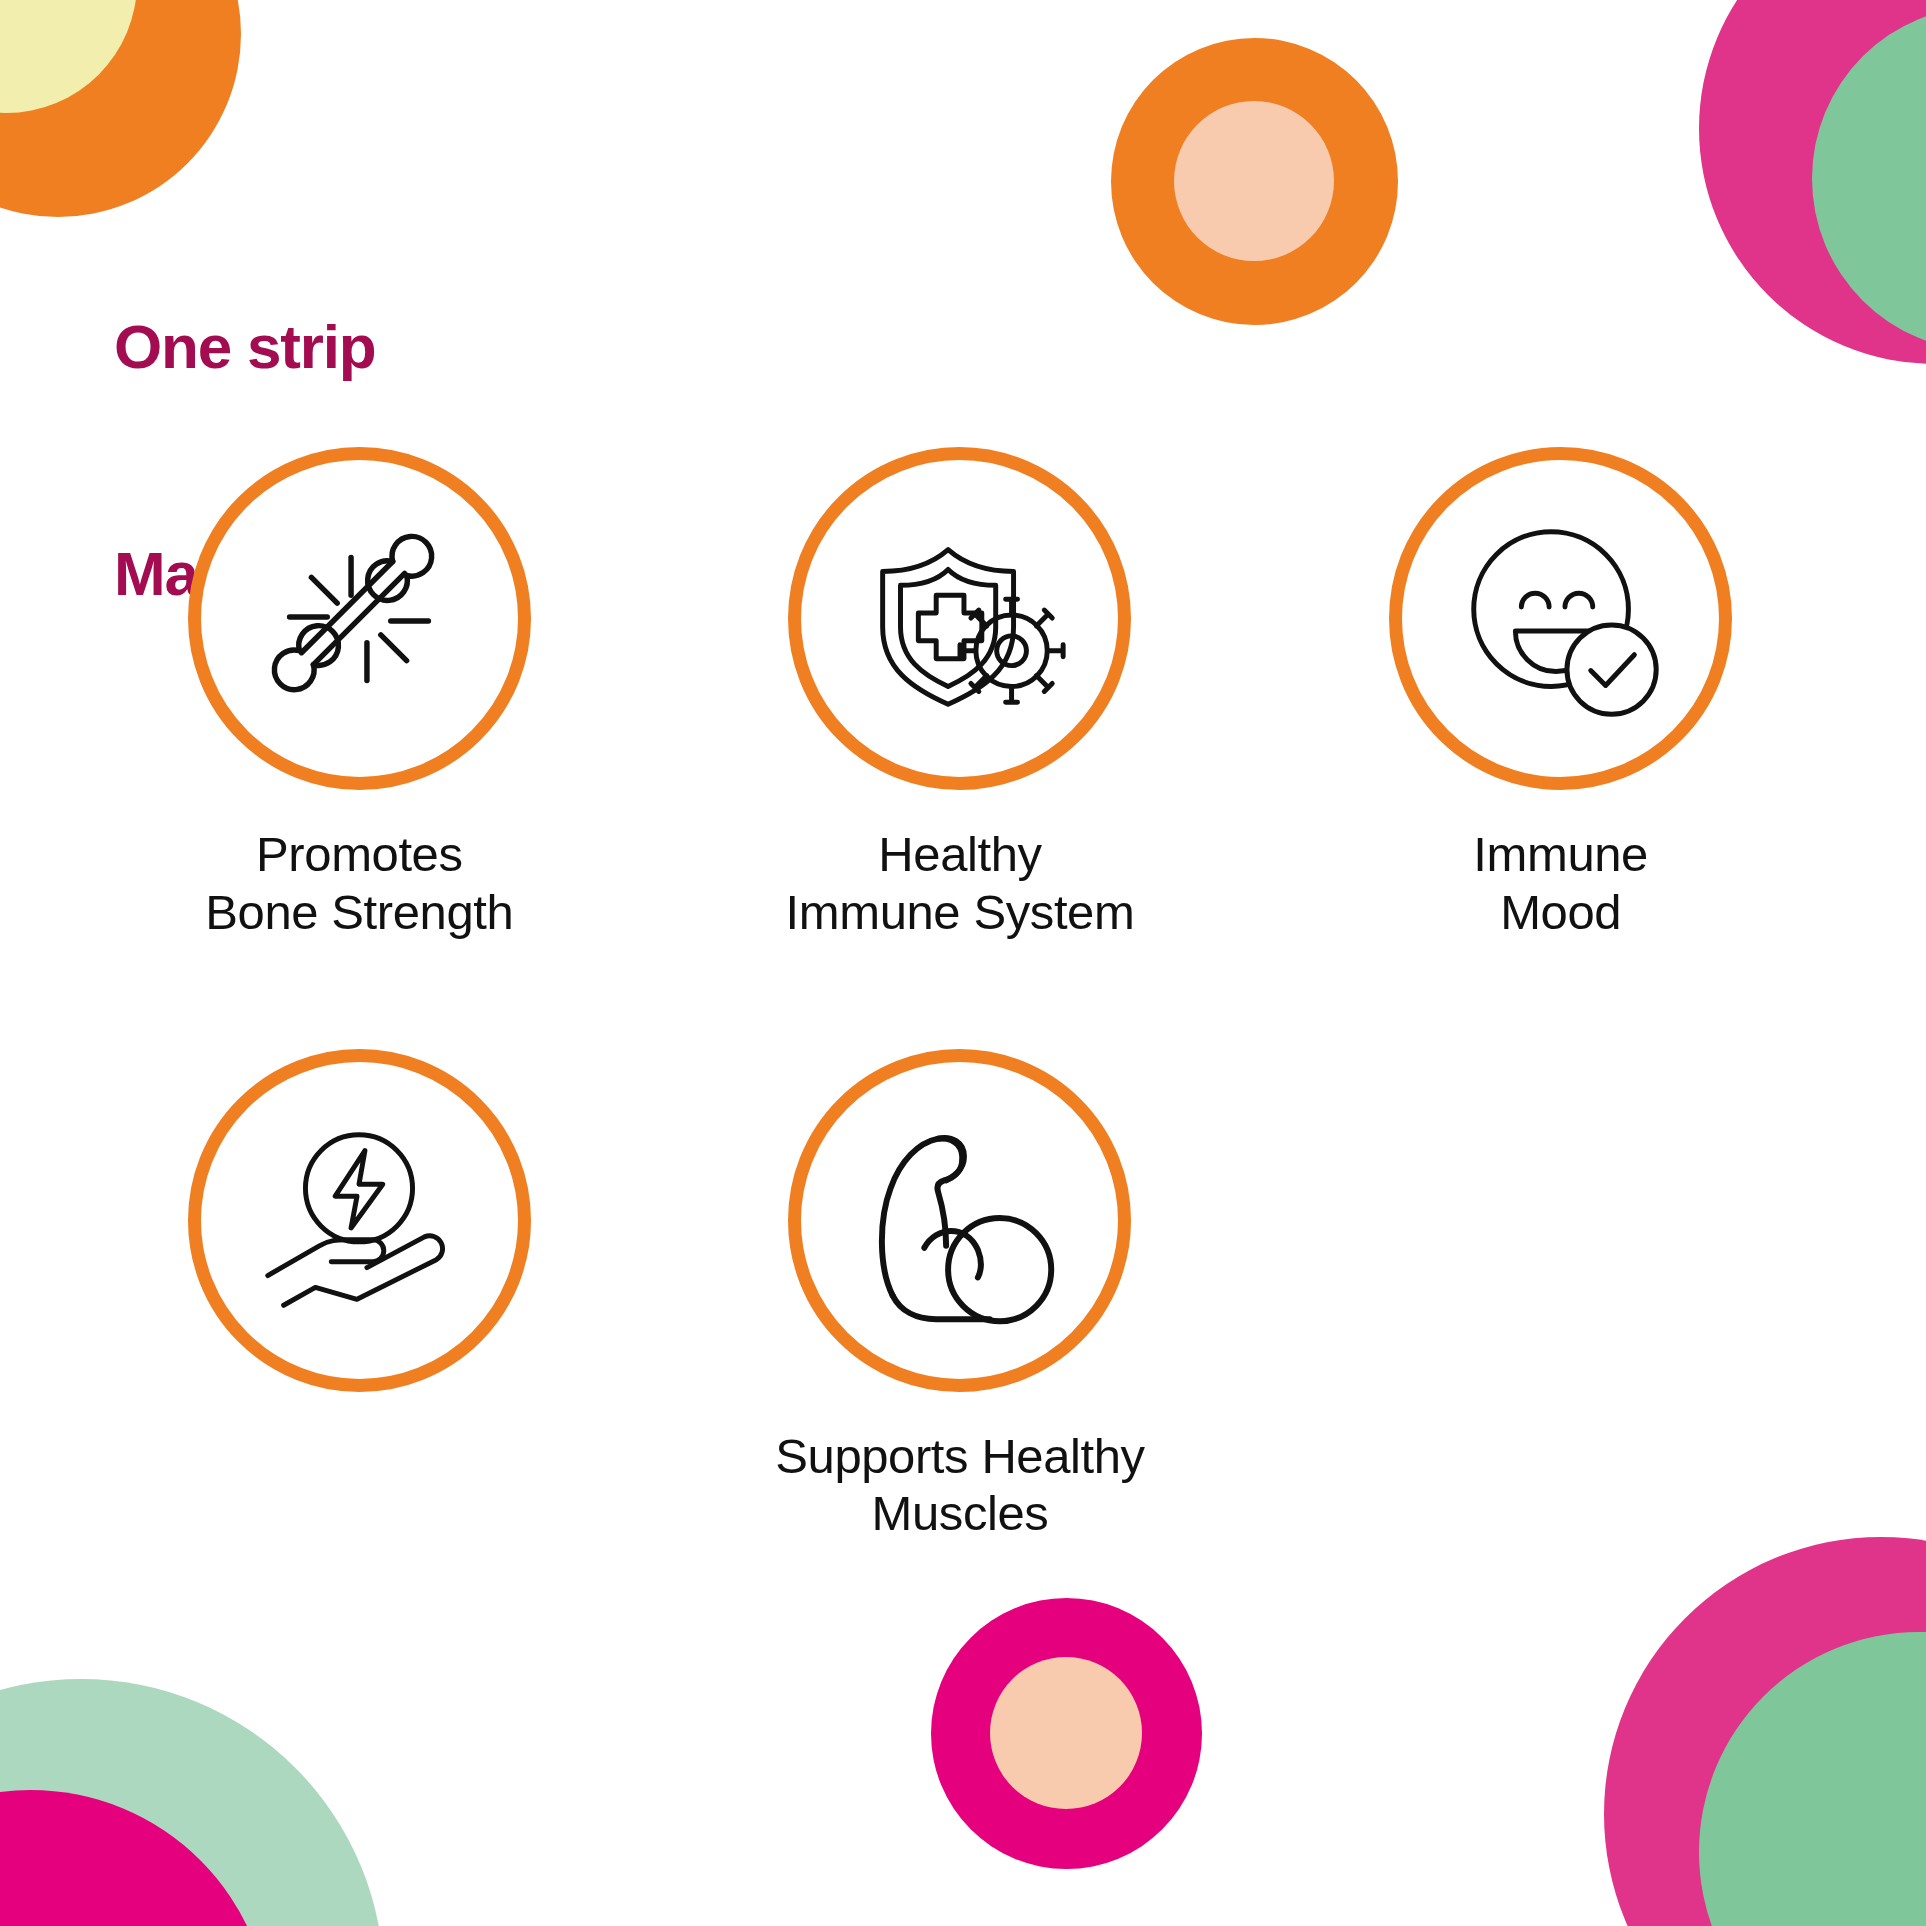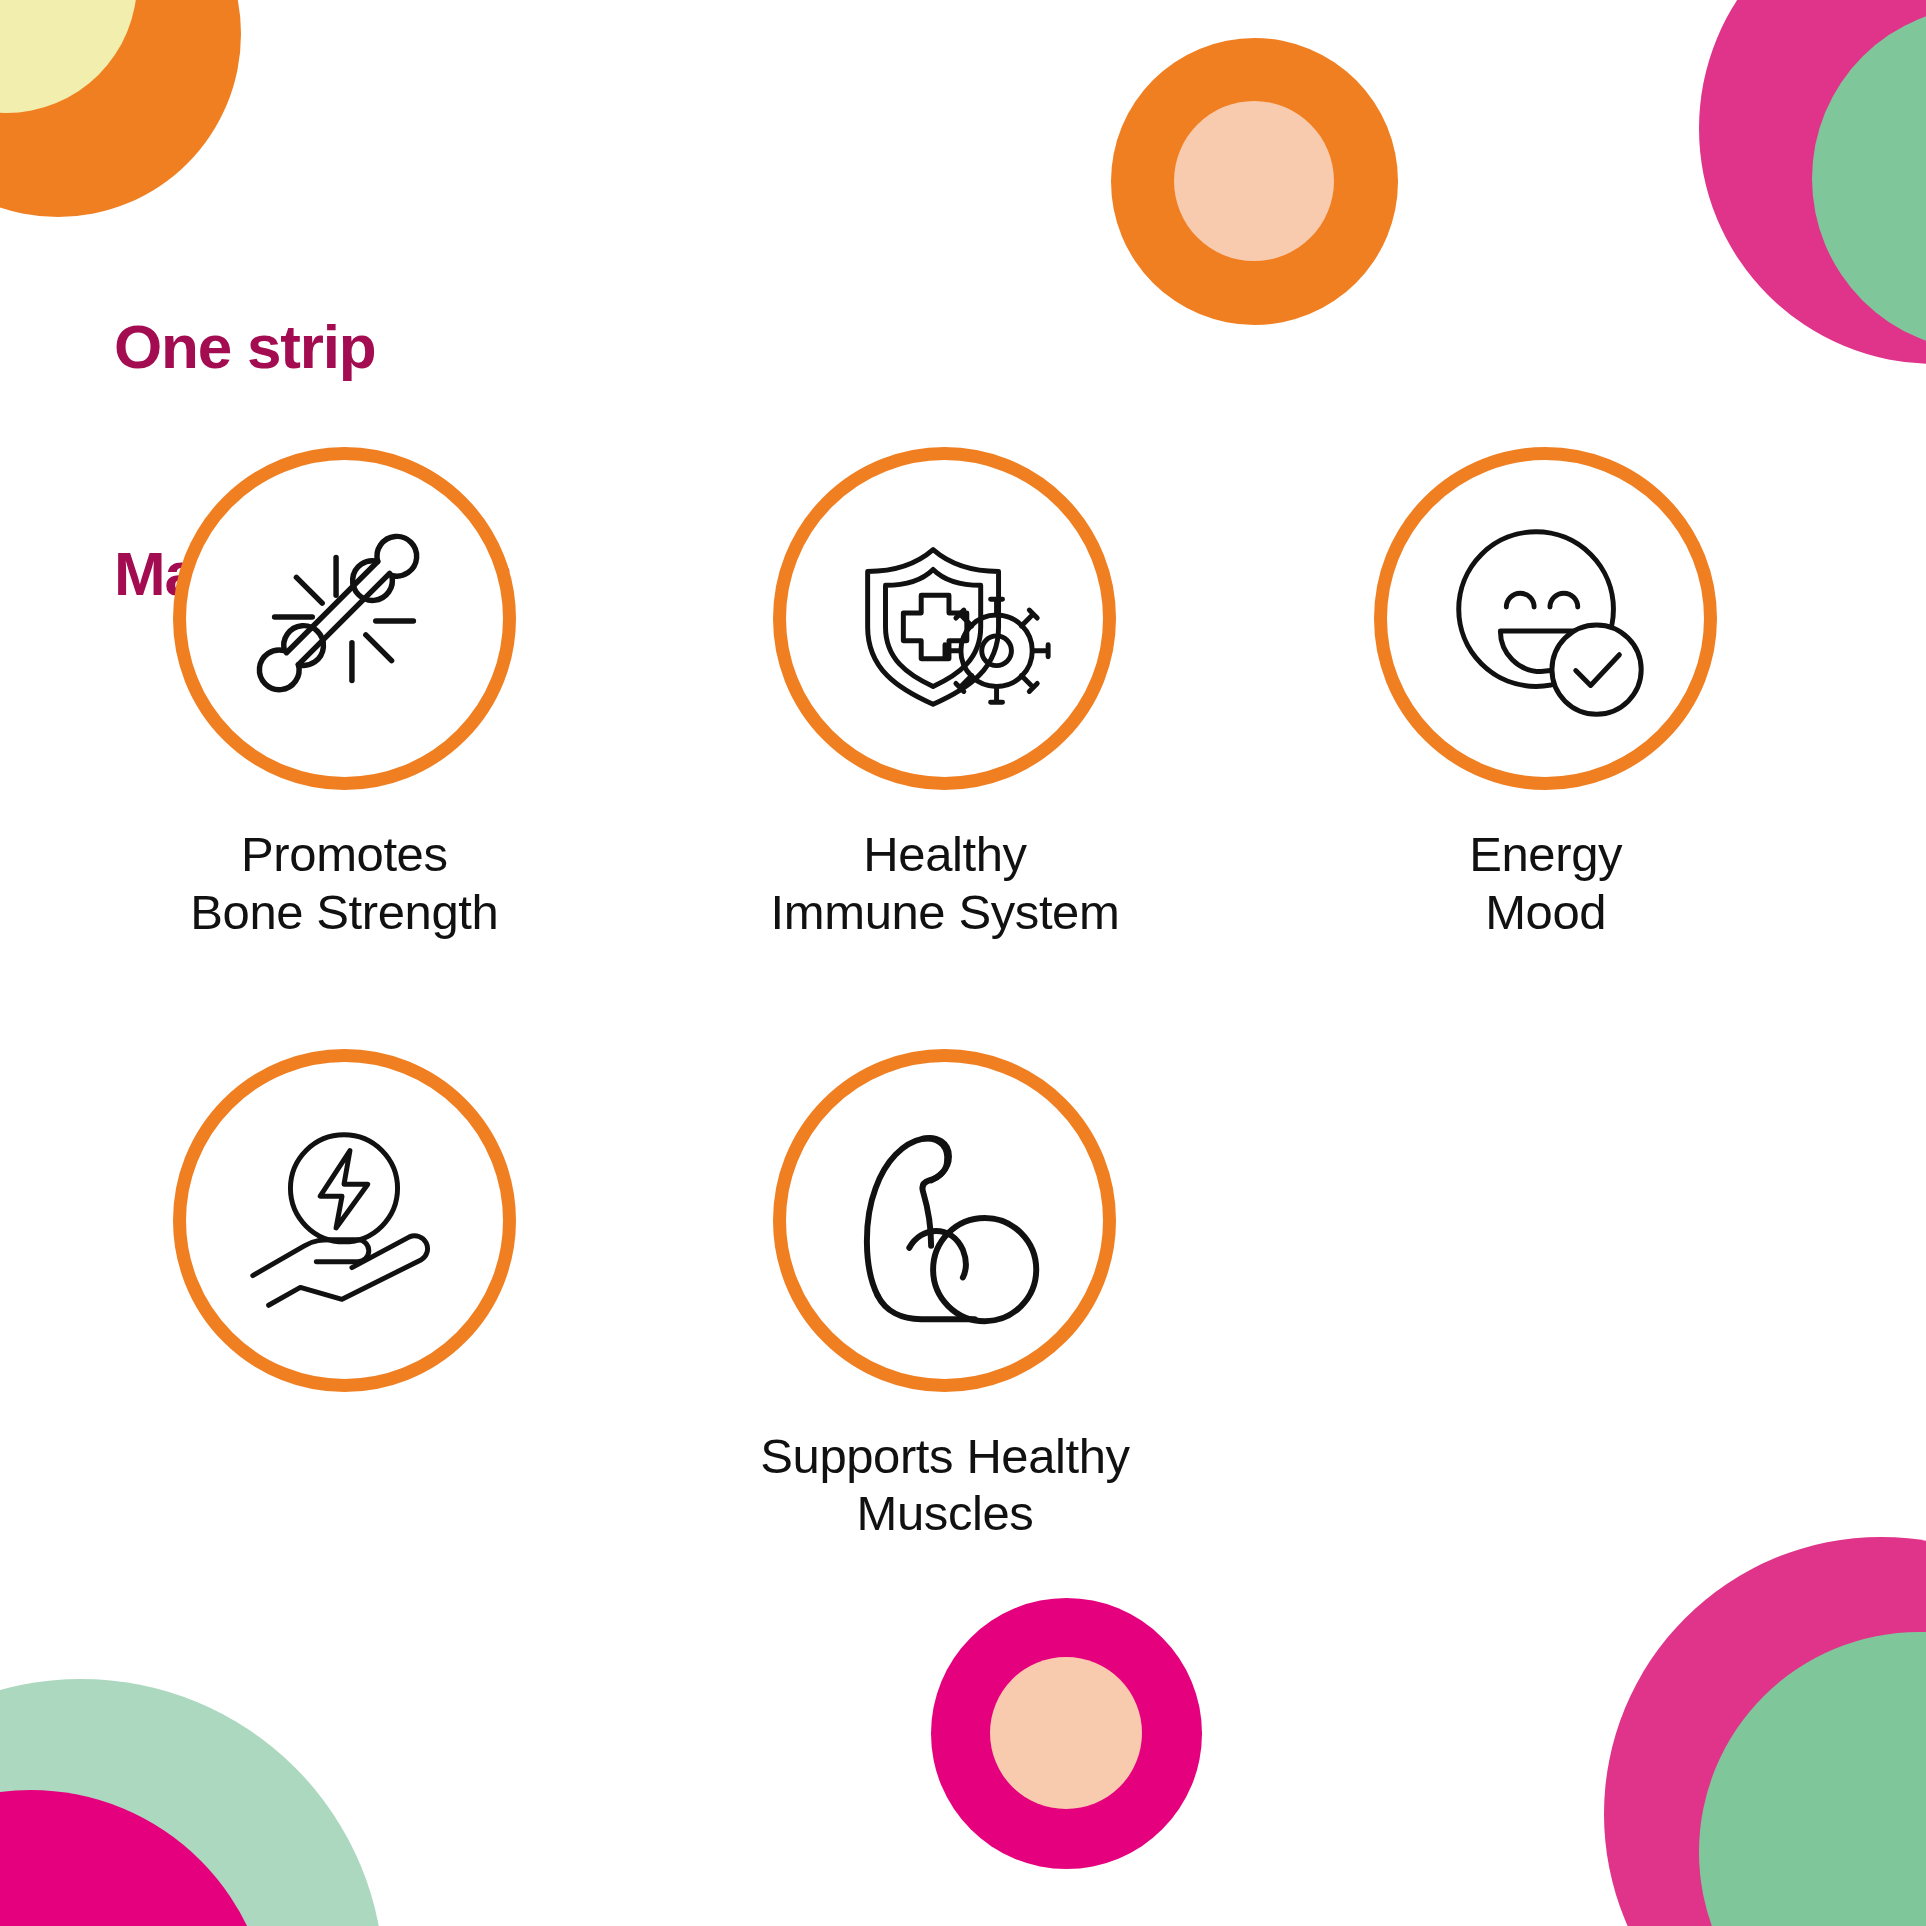--- a/index.html
+++ b/index.html
@@ -57,21 +57,21 @@
     font-weight: bold;
     line-height: 1.22;
     letter-spacing: -1.2px;
     white-space: pre;
   }
   .headline .line { display: block; }
 
   
   .grid {
     position: absolute;
-    left: 44px;
+    left: 59px;
     top: 447px;
     width: 1802px;
     display: grid;
     grid-template-columns: repeat(3, 1fr);
     grid-row-gap: 107px;
   }
   .cell {
     display: flex;
     flex-direction: column;
     align-items: center;
@@ -181,21 +181,21 @@
 
           <path d="M80 108 a14 14 0 0 1 28 0"></path>
           <path d="M124 108 a14 14 0 0 1 28 0"></path>
 
           <path d="M74 132 L156 132 A41 41 0 0 1 74 132 Z"></path>
 
           <circle cx="171" cy="171" r="45" fill="#ffffff"></circle>
           <path d="M150 172 L165 187 L194 156"></path>
         </svg>
       </div>
-      <div class="cell-label">Energy
+      <div class="cell-label">Immune
 Mood</div>
     </div>
 
     <div class="cell">
       <div class="icon-ring">
         <svg width="238" height="238" viewBox="0 0 240 240" fill="none" stroke="#111111" stroke-width="5" stroke-linecap="round" stroke-linejoin="round">
 
           <circle cx="120" cy="88" r="54"></circle>
 
           <path d="M126 50 L96 96 L118 96 L112 128 L144 84 L120 84 Z"></path>

